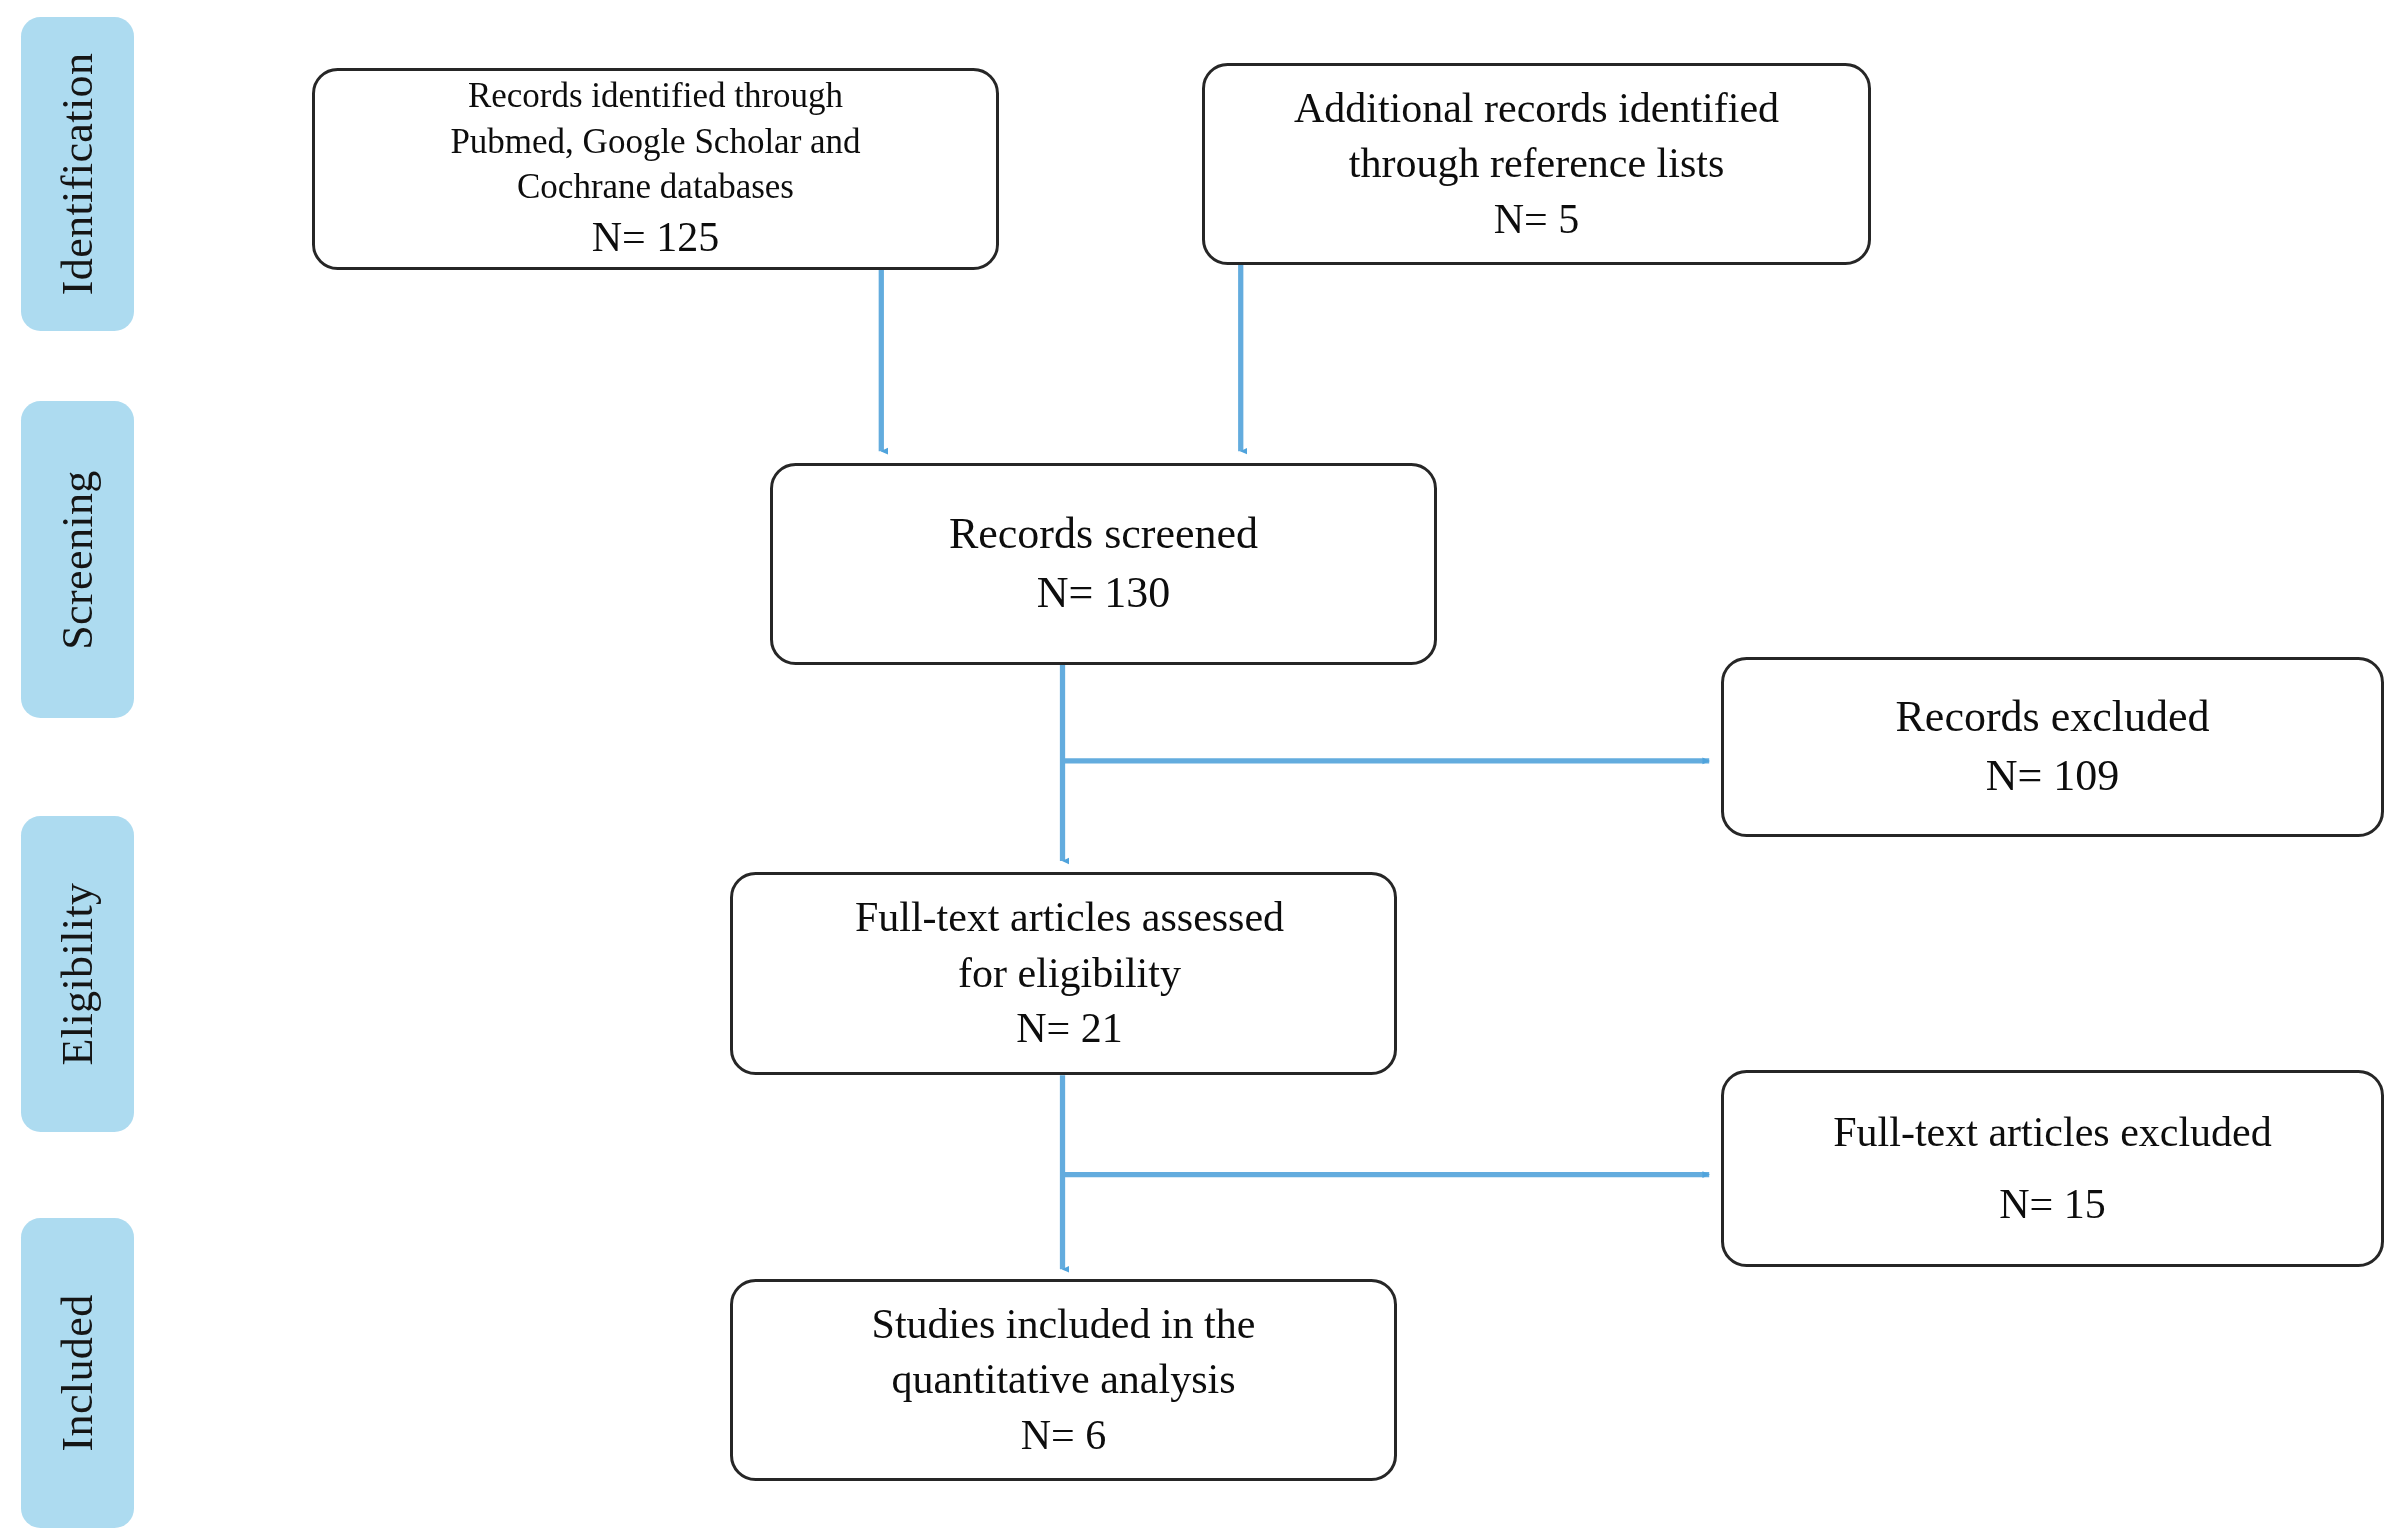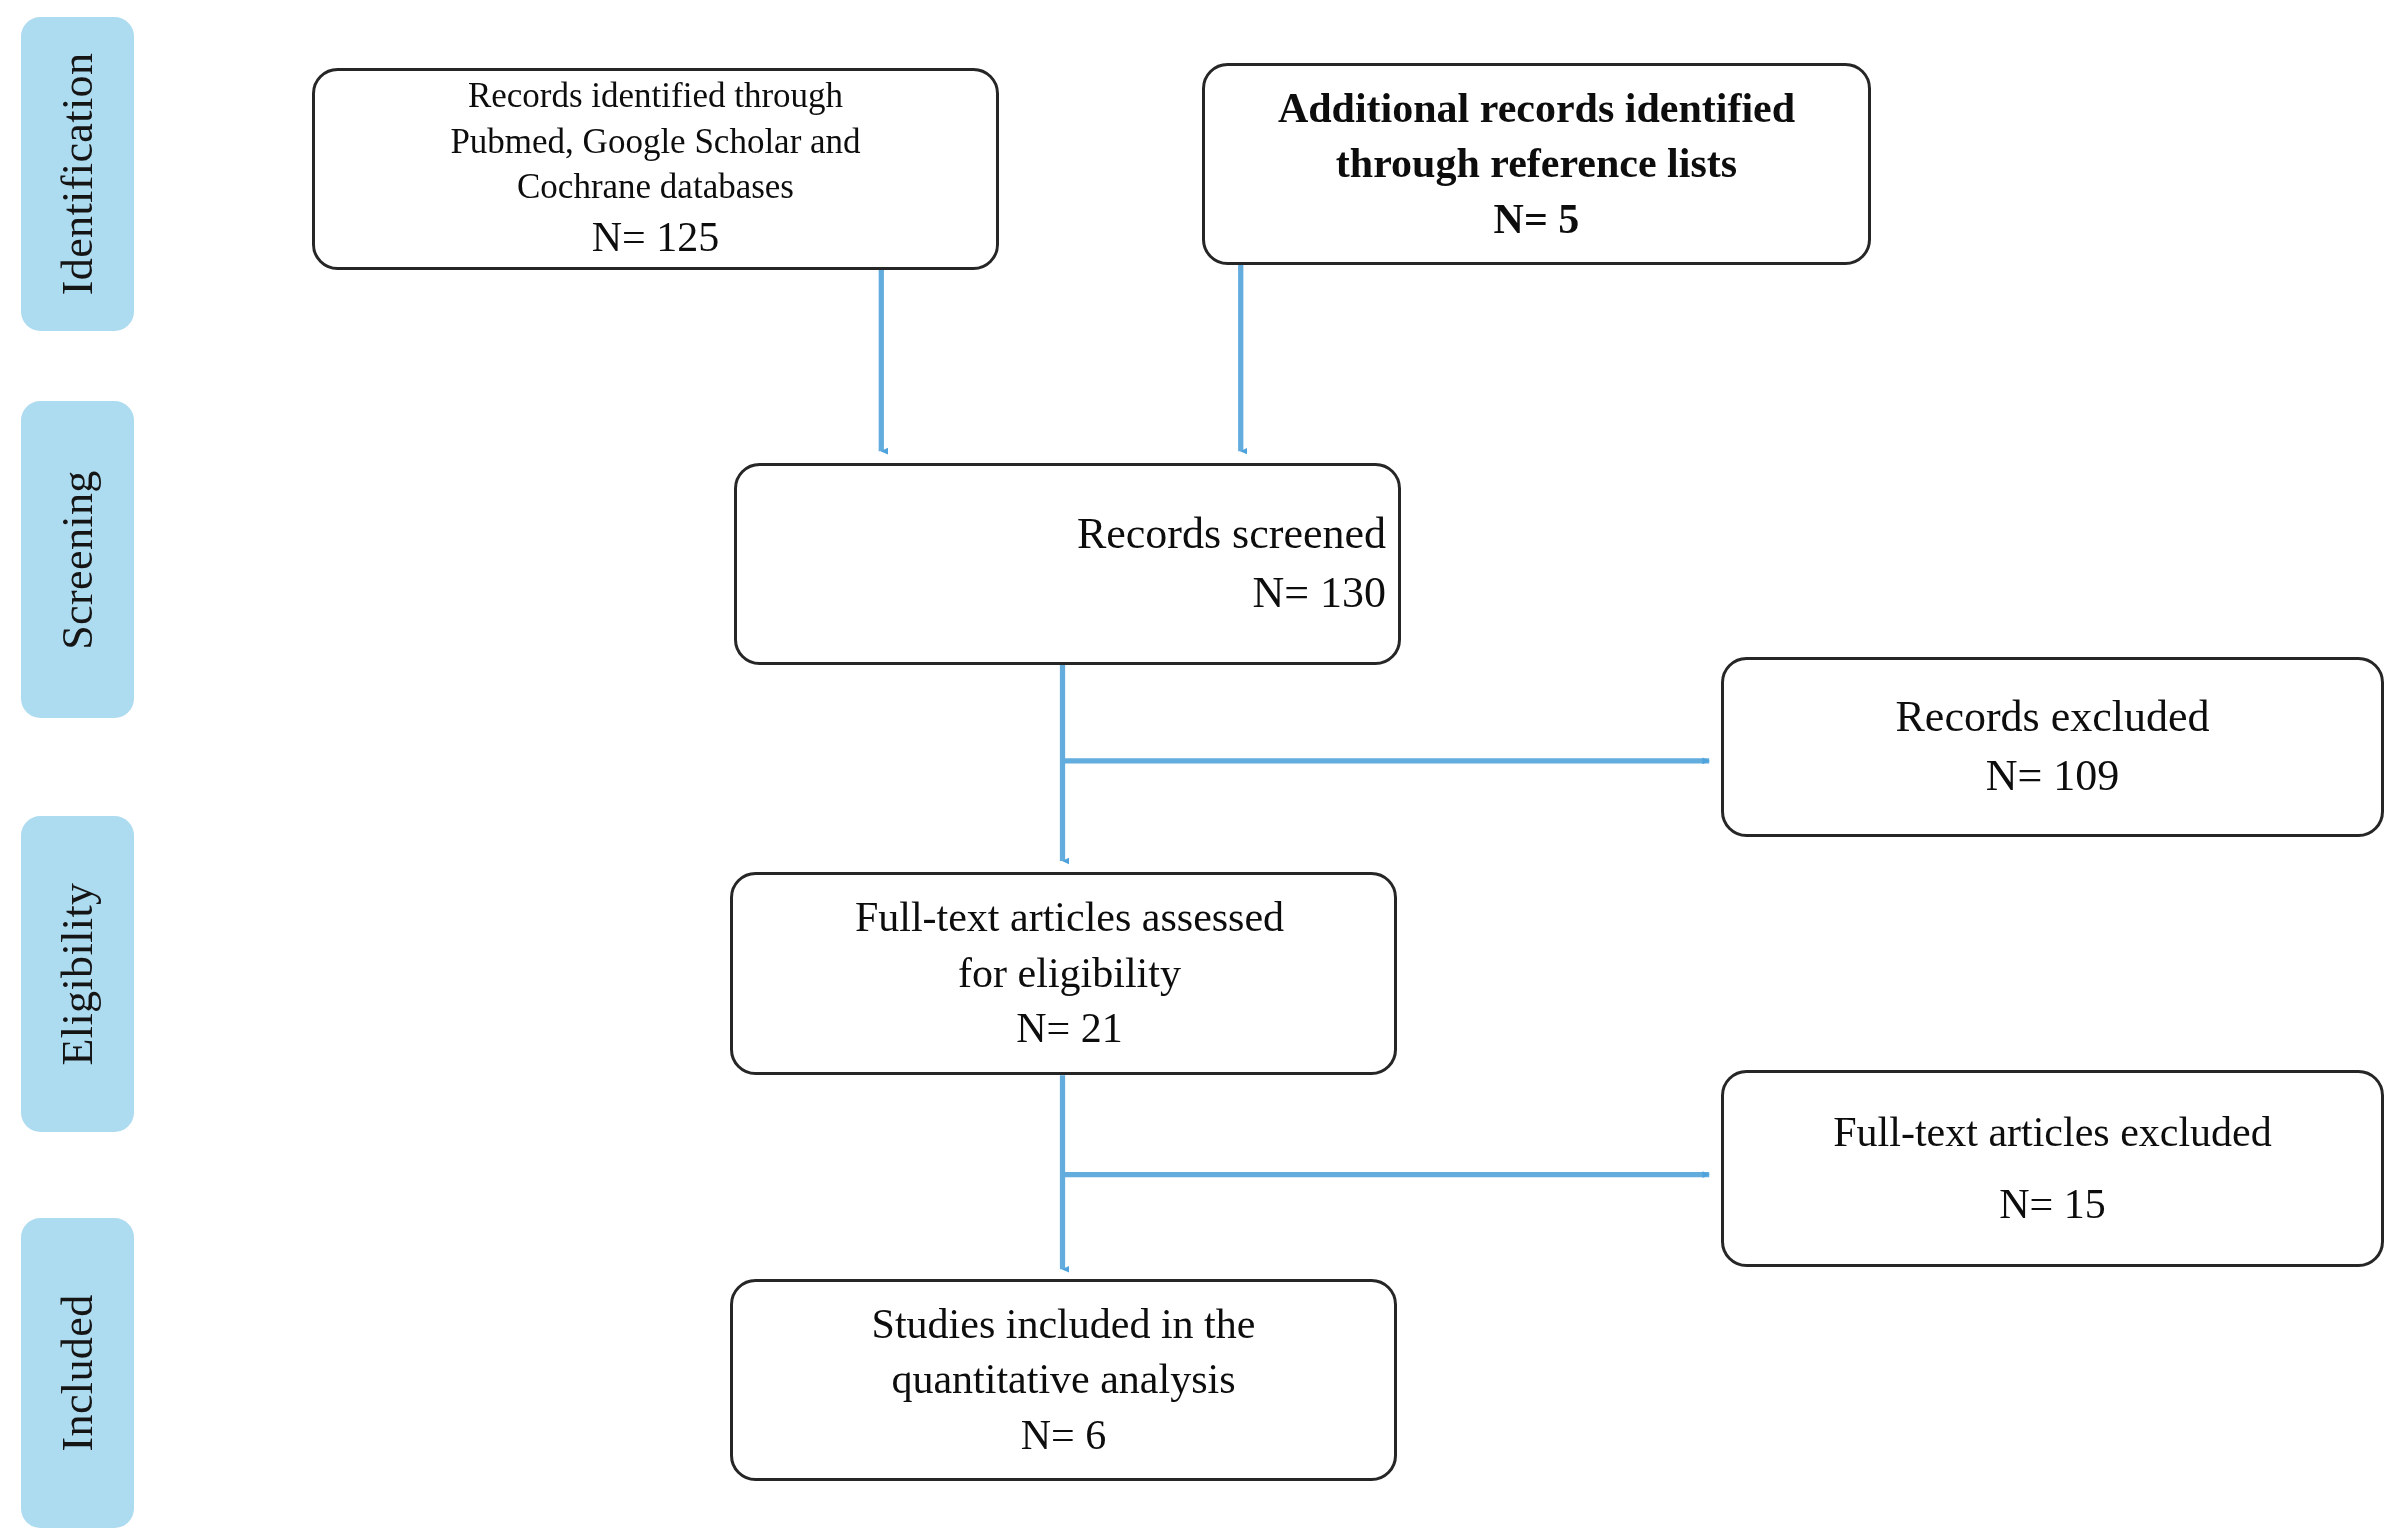--- a/index.html
+++ b/index.html
@@ -130,27 +130,27 @@
     <span class="stage-text">Included</span>
   </div>
 
   <div class="flow-box size-sm" style="left:312px; top:68px; width:687px; height:202px;justify-content:center;">
     <span class="line">Records identified through</span>
     <span class="line">Pubmed, Google Scholar and</span>
     <span class="line">Cochrane databases</span>
     <span class="line" style="font-size:42px;">N= 125</span>
   </div>
 
-  <div class="flow-box size-md" style="left:1202px; top:63px; width:669px; height:202px;font-weight:bold;">
+  <div class="flow-box size-md" style="left:1202px; top:63px; width:669px; height:202px;">
     <span class="line">Additional records identified</span>
     <span class="line">through reference lists</span>
     <span class="line">N= 5</span>
   </div>
 
-  <div class="flow-box size-lg" style="left:734px; top:463px; width:667px; height:202px;align-items:flex-end;">
+  <div class="flow-box size-lg" style="left:770px; top:463px; width:667px; height:202px;">
     <span class="line">Records screened</span>
     <span class="line">N= 130</span>
   </div>
 
   <div class="flow-box size-lg" style="left:1721px; top:657px; width:663px; height:180px;">
     <span class="line">Records excluded</span>
     <span class="line">N= 109</span>
   </div>
 
   <div class="flow-box size-md" style="left:730px; top:872px; width:667px; height:203px;padding-left:24px;">

